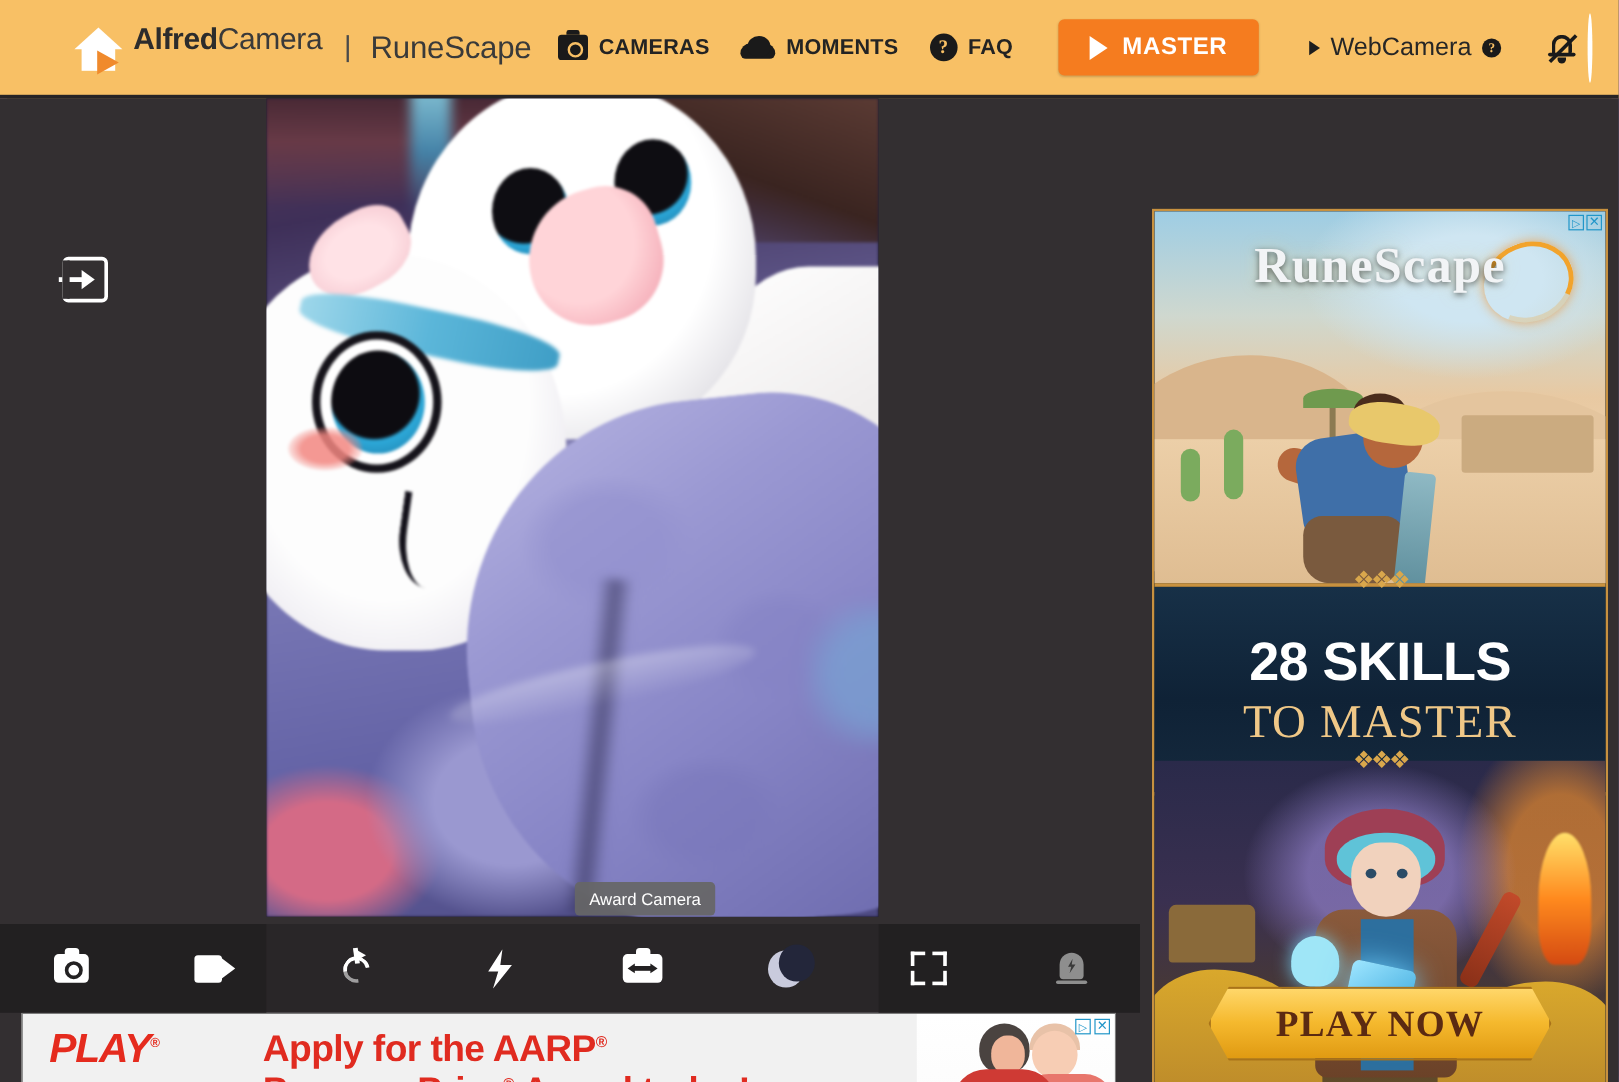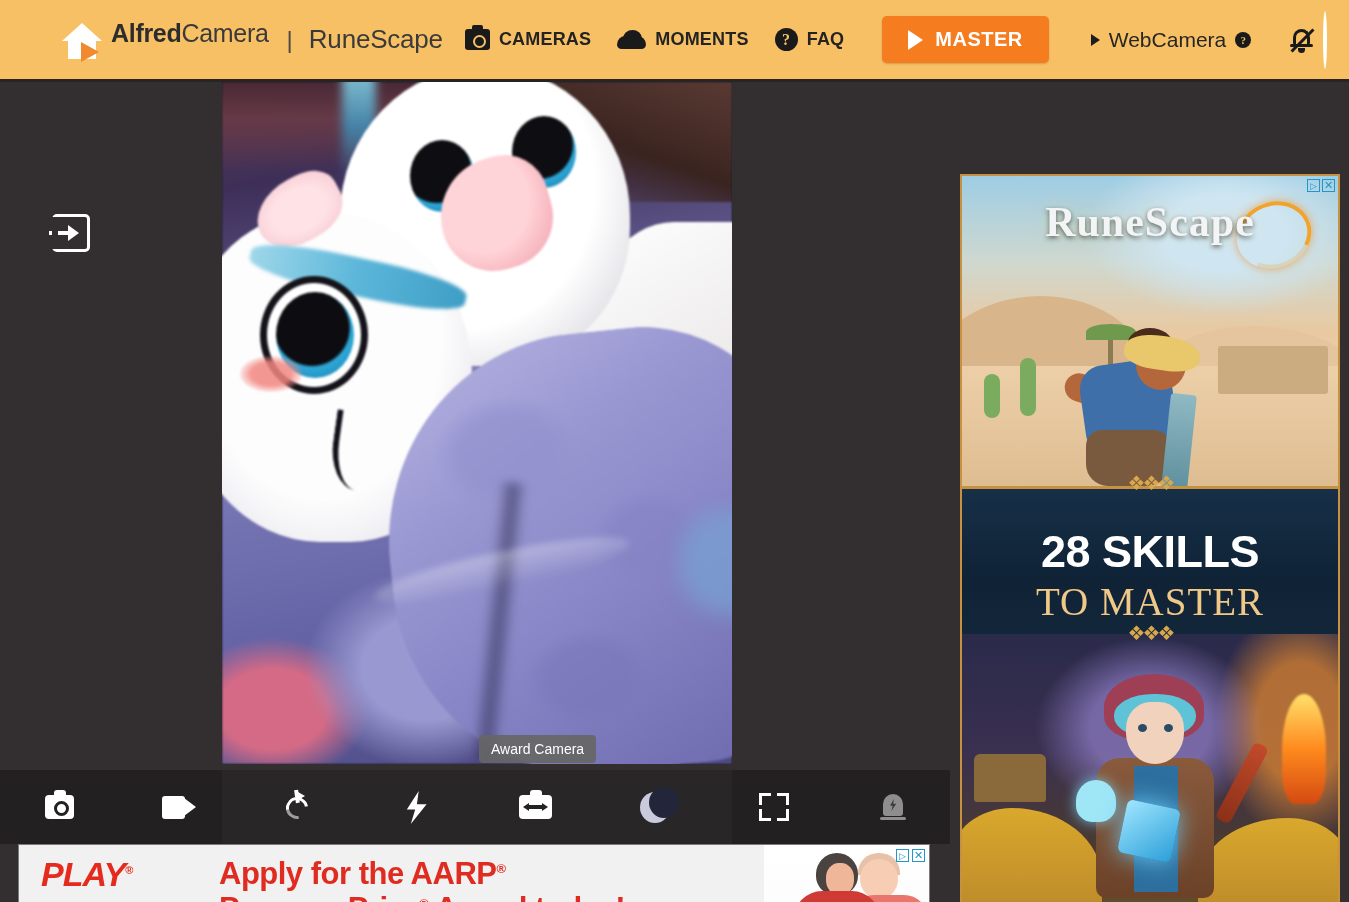--- a/index.html
+++ b/index.html
@@ -818,20 +818,23 @@
           <span class="m-coat"></span>
           <span class="m-shirt"></span>
           <span class="m-hair"></span>
           <span class="m-hair2"></span>
           <span class="m-face"></span>
           <span class="m-eye l"></span>
           <span class="m-eye r"></span>
           <span class="m-hand"></span>
           <span class="m-cube"></span>
         </div>
+        <div class="rs-play">
+          <span>PLAY NOW</span>
+        </div>
       </div>
 
       <div class="rs-adchoice">
         <span class="adc-tri">▷</span>
         <span class="adc-x">✕</span>
       </div>
     </div>
 
   </div>
 </div>

